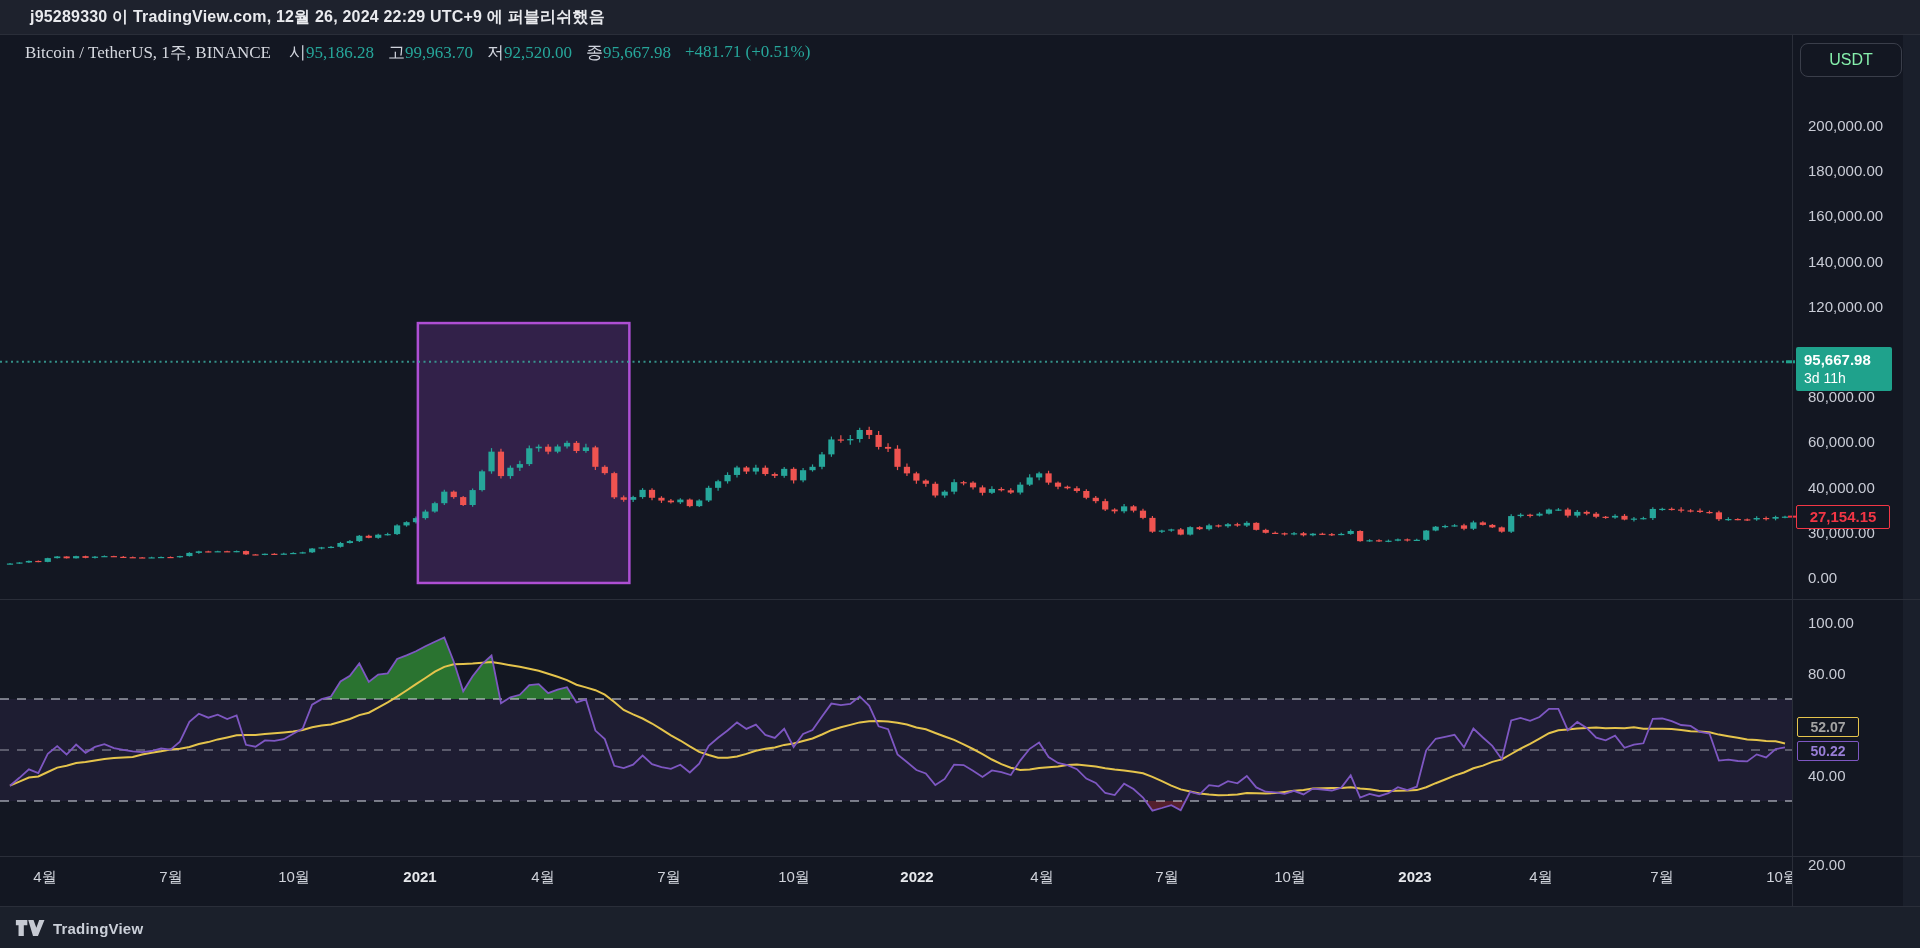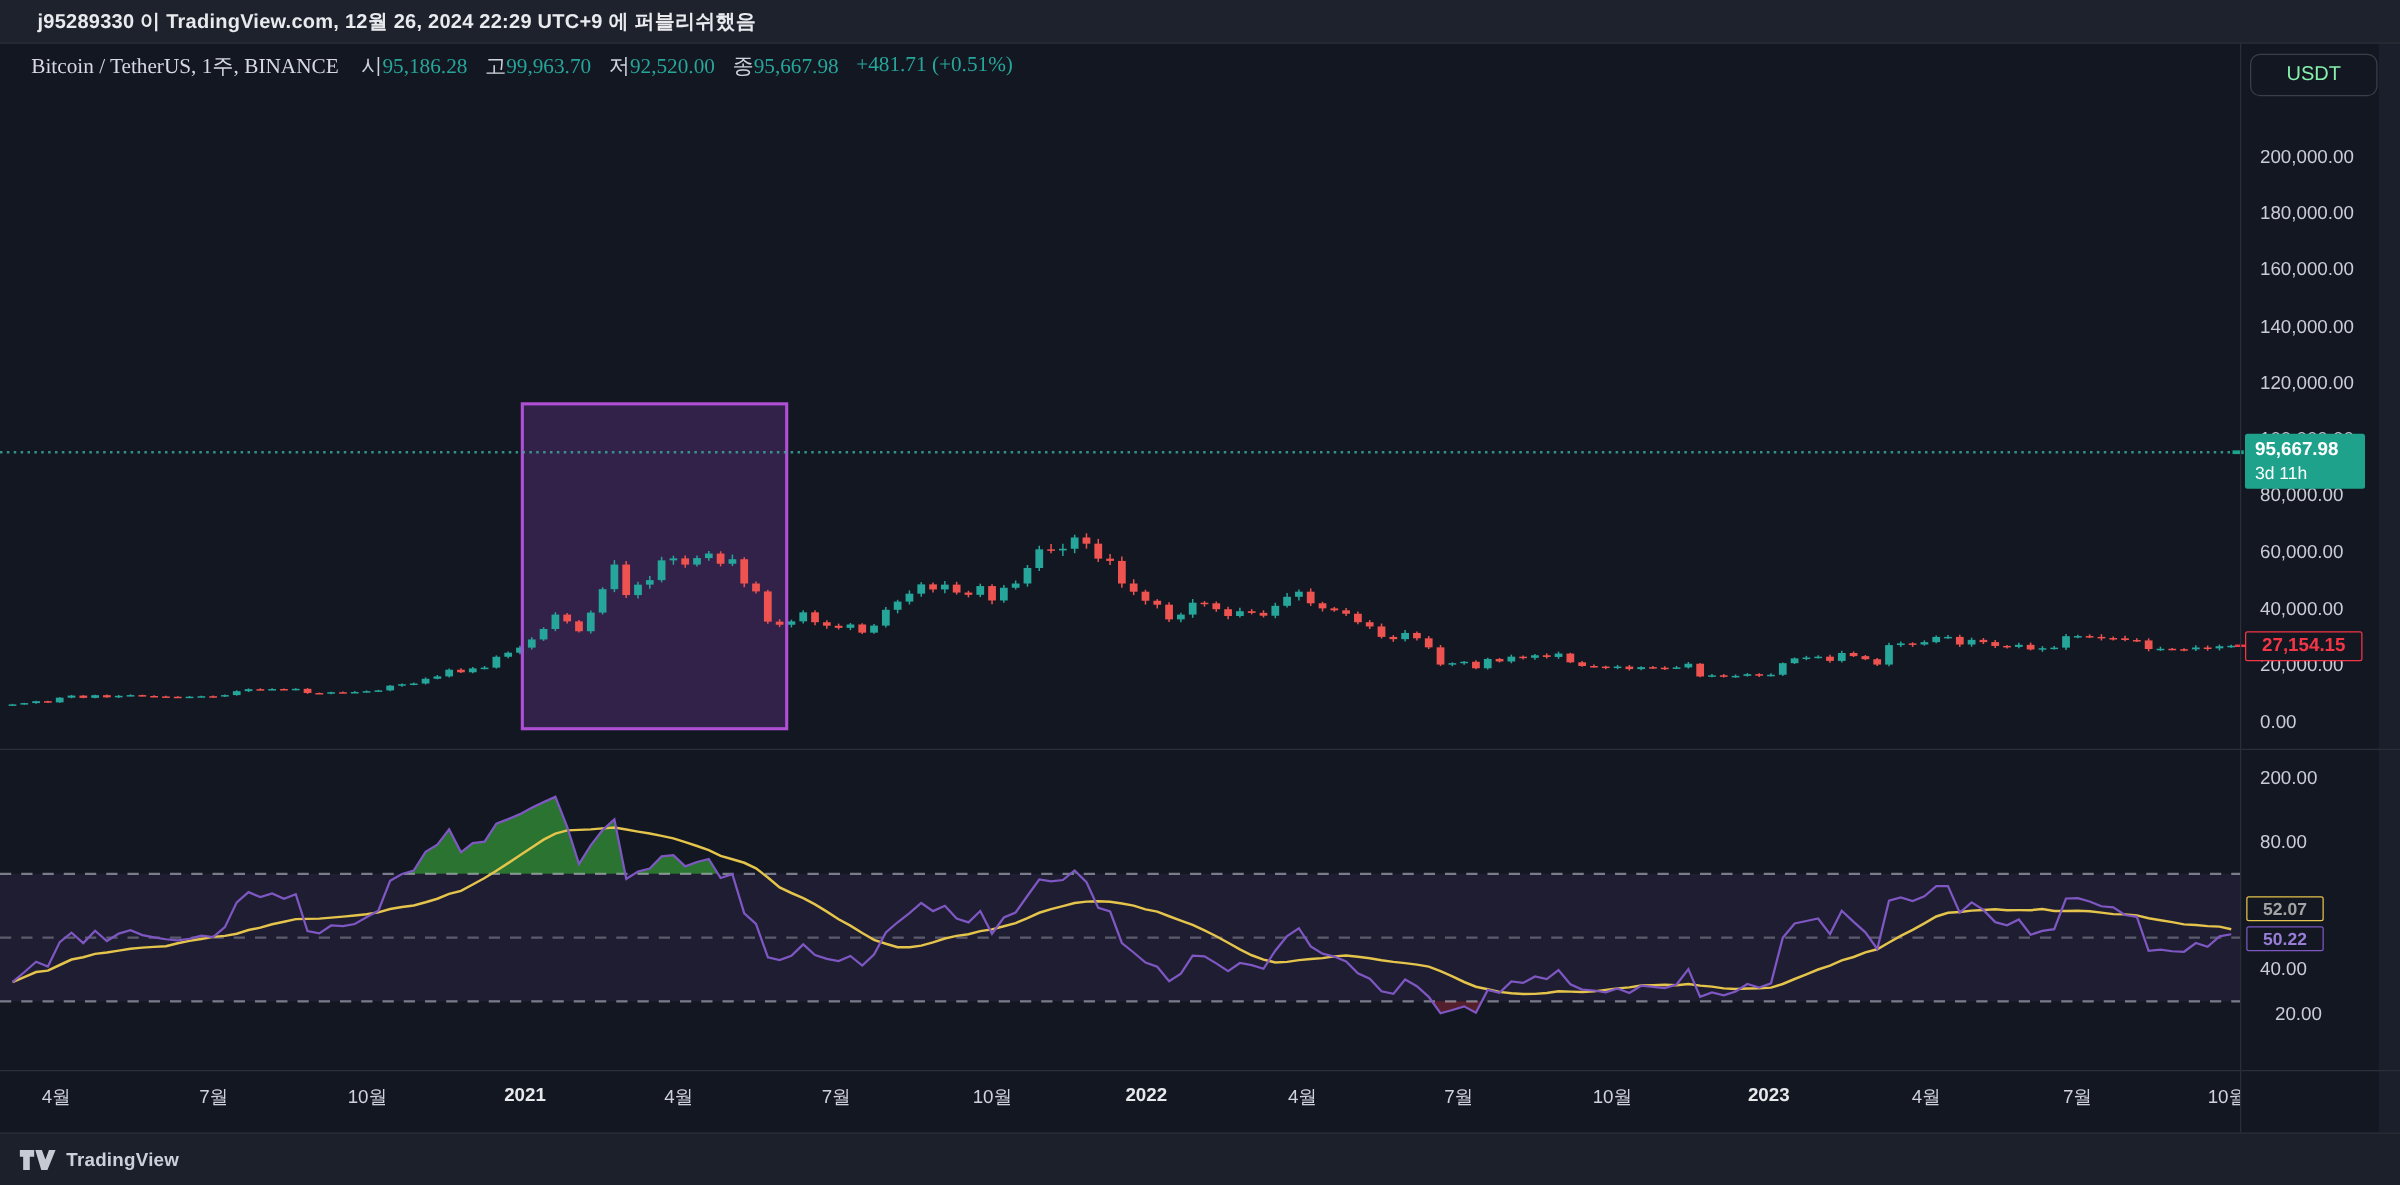--- a/index.html
+++ b/index.html
@@ -472,28 +472,28 @@
   <div id="price-axis">
       <div class="axis-label" style="top: 116px;">200,000.00</div>
       <div class="axis-label" style="top: 161.2px;">180,000.00</div>
       <div class="axis-label" style="top: 206.4px;">160,000.00</div>
       <div class="axis-label" style="top: 251.6px;">140,000.00</div>
       <div class="axis-label" style="top: 296.8px;">120,000.00</div>
       <div class="axis-label" style="top: 342px;">100,000.00</div>
       <div class="axis-label" style="top: 387.2px;">80,000.00</div>
       <div class="axis-label" style="top: 432.4px;">60,000.00</div>
       <div class="axis-label" style="top: 477.6px;">40,000.00</div>
-      <div class="axis-label" style="top: 522.8px;">20,000.00</div>
+      <div class="axis-label" style="top: 522.8px;">30,000.00</div>
       <div class="axis-label" style="top: 568px;">0.00</div>
     </div>
   <div id="rsi-axis">
-      <div class="axis-label" style="top: 612.5px;">200.00</div>
+      <div class="axis-label" style="top: 612.5px;">100.00</div>
       <div class="axis-label" style="top: 663.5px;">80.00</div>
       <div class="axis-label" style="top: 765.5px;">40.00</div>
-      <div class="axis-label" style="top: 802px; margin-left: 12px;">20.00</div>
+      <div class="axis-label" style="top: 855px;">20.00</div>
     </div>
 
   <div class="price-tag tag-current" style="top:347px;">
     <div class="p">95,667.98</div>
     <div class="cd">3d 11h</div>
   </div>
   <div class="price-tag tag-last" style="top:505px;">27,154.15</div>
   <div class="price-tag tag-rsi tag-ma" style="left:1797px;top:717px;">52.07</div>
   <div class="price-tag tag-rsi tag-line" style="left:1797px;top:741px;">50.22</div>
 

